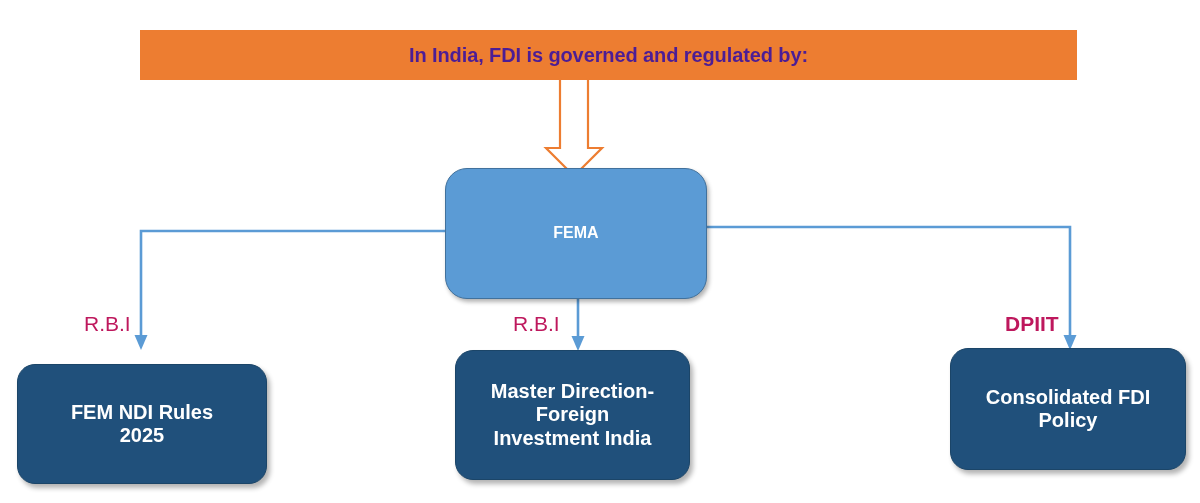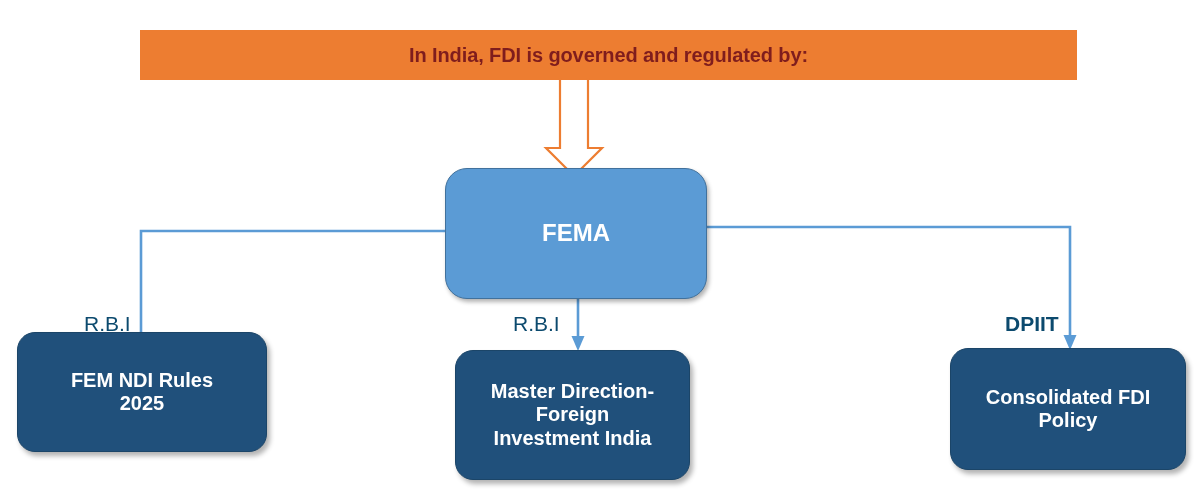--- a/index.html
+++ b/index.html
@@ -26,21 +26,21 @@
     top: 30px;
     width: 937px;
     height: 50px;
     background: #ED7D31;
     display: flex;
     align-items: center;
     justify-content: center;
     box-sizing: border-box;
   }
   .header-banner .banner-text {
-    color: #7f1d1d;
+    color: #4c1d95;
     font-size: 20px;
     font-weight: bold;
     letter-spacing: -0.1px;
     text-align: center;
     line-height: 1;
     white-space: nowrap;
   }
 
   
   .connectors {
@@ -73,55 +73,55 @@
     left: 445px;
     top: 168px;
     width: 262px;
     height: 131px;
     background: #5B9BD5;
     border: 1px solid #41719C;
     border-radius: 22px;
     box-shadow: 2px 3px 4px rgba(0,0,0,0.30);
   }
   .node-fema .node-label {
-    font-size: 24px;
+    font-size: 16px;
   }
 
   .node-dark {
     background: #20507B;
     border: 1px solid #1B4568;
     box-shadow: 3px 4px 5px rgba(0,0,0,0.30);
   }
   .node-dark .node-label {
     font-size: 20px;
   }
 
   .node-ndi {
     left: 17px;
-    top: 332px;
+    top: 364px;
     width: 250px;
     height: 120px;
   }
   .node-master {
     left: 455px;
     top: 350px;
     width: 235px;
     height: 130px;
   }
   .node-policy {
     left: 950px;
     top: 348px;
     width: 236px;
     height: 122px;
   }
 
   
   .edge-label {
     position: absolute;
-    color: #0c4a6e;
+    color: #be185d;
     font-size: 21px;
     font-weight: normal;
     white-space: nowrap;
     line-height: 1;
   }
   .edge-label-rbi-left   { left: 84px;  top: 313px; }
   .edge-label-rbi-mid    { left: 513px; top: 313px; }
   .edge-label-dpiit      { left: 1005px;top: 313px; font-weight: bold; }
 </style>
 </head>

